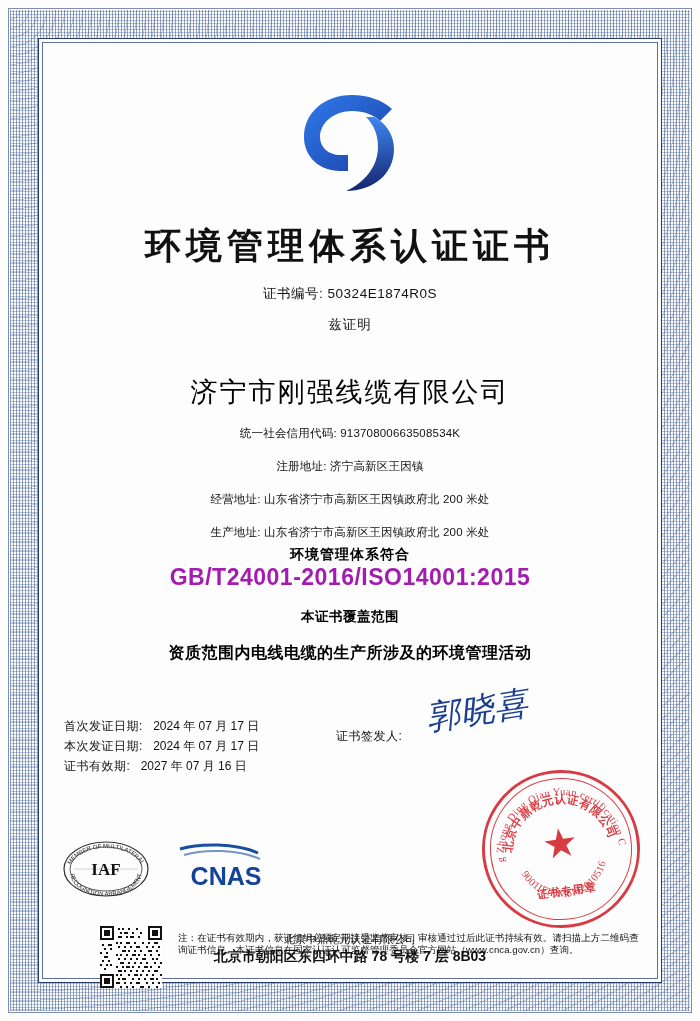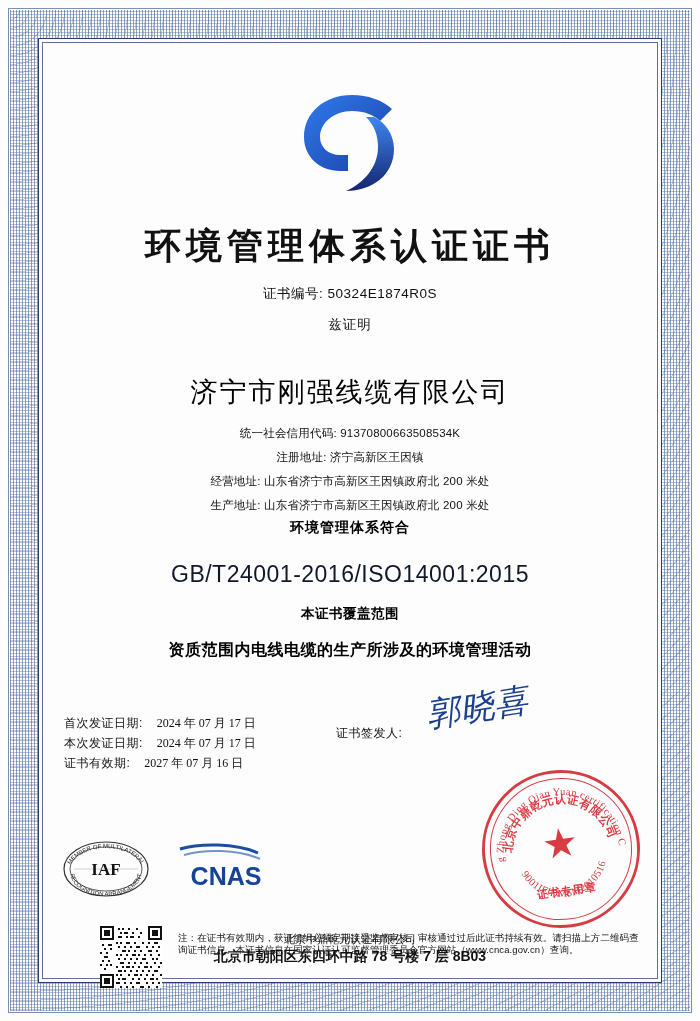--- a/index.html
+++ b/index.html
@@ -118,39 +118,39 @@
     letter-spacing: 1px;
   }
   .company-name {
     margin-top: 40px;
     font-size: 27px;
     font-weight: 400;
     letter-spacing: 2px;
     color: #000;
   }
   .meta-line {
-    margin-top: 9px;
+    margin-top: 18px;
     font-size: 11.5px;
     color: #111;
     letter-spacing: 0.2px;
   }
   .meta-line.first { margin-top: 16px; }
   .section-label {
     margin-top: 6px;
     font-size: 14px;
     font-weight: 700;
     letter-spacing: 1px;
     color: #000;
   }
   .standard {
-    margin-top: 24px;
+    margin-top: 0;
     font-size: 23px;
-    font-weight: 400;
+    font-weight: 700;
     letter-spacing: 0.5px;
-    color: #0f172a;
+    color: #a21caf;
   }
   .scope-label {
     margin-top: 17px;
     font-size: 13.5px;
     font-weight: 700;
     letter-spacing: 0.5px;
     color: #000;
   }
   .scope-text {
     margin-top: 17px;
@@ -170,21 +170,21 @@
     position: relative;
   }
   .dates {
     text-align: left;
     font-size: 12px;
     line-height: 20px;
     color: #111;
   }
   .dates .d-row { white-space: nowrap; }
   .dates .d-label { letter-spacing: 0.5px; }
-  .dates .d-val { display: inline-block; width: 120px; text-align: center; font-family: Liberation Serif, serif; }
+  .dates .d-val { display: inline-block; width: 120px; text-align: center; }
 
   .issuer-block {
     position: relative;
     width: 300px;
     text-align: left;
     padding-top: 10px;
   }
   .issuer-label {
     font-size: 12px;
     color: #111;

